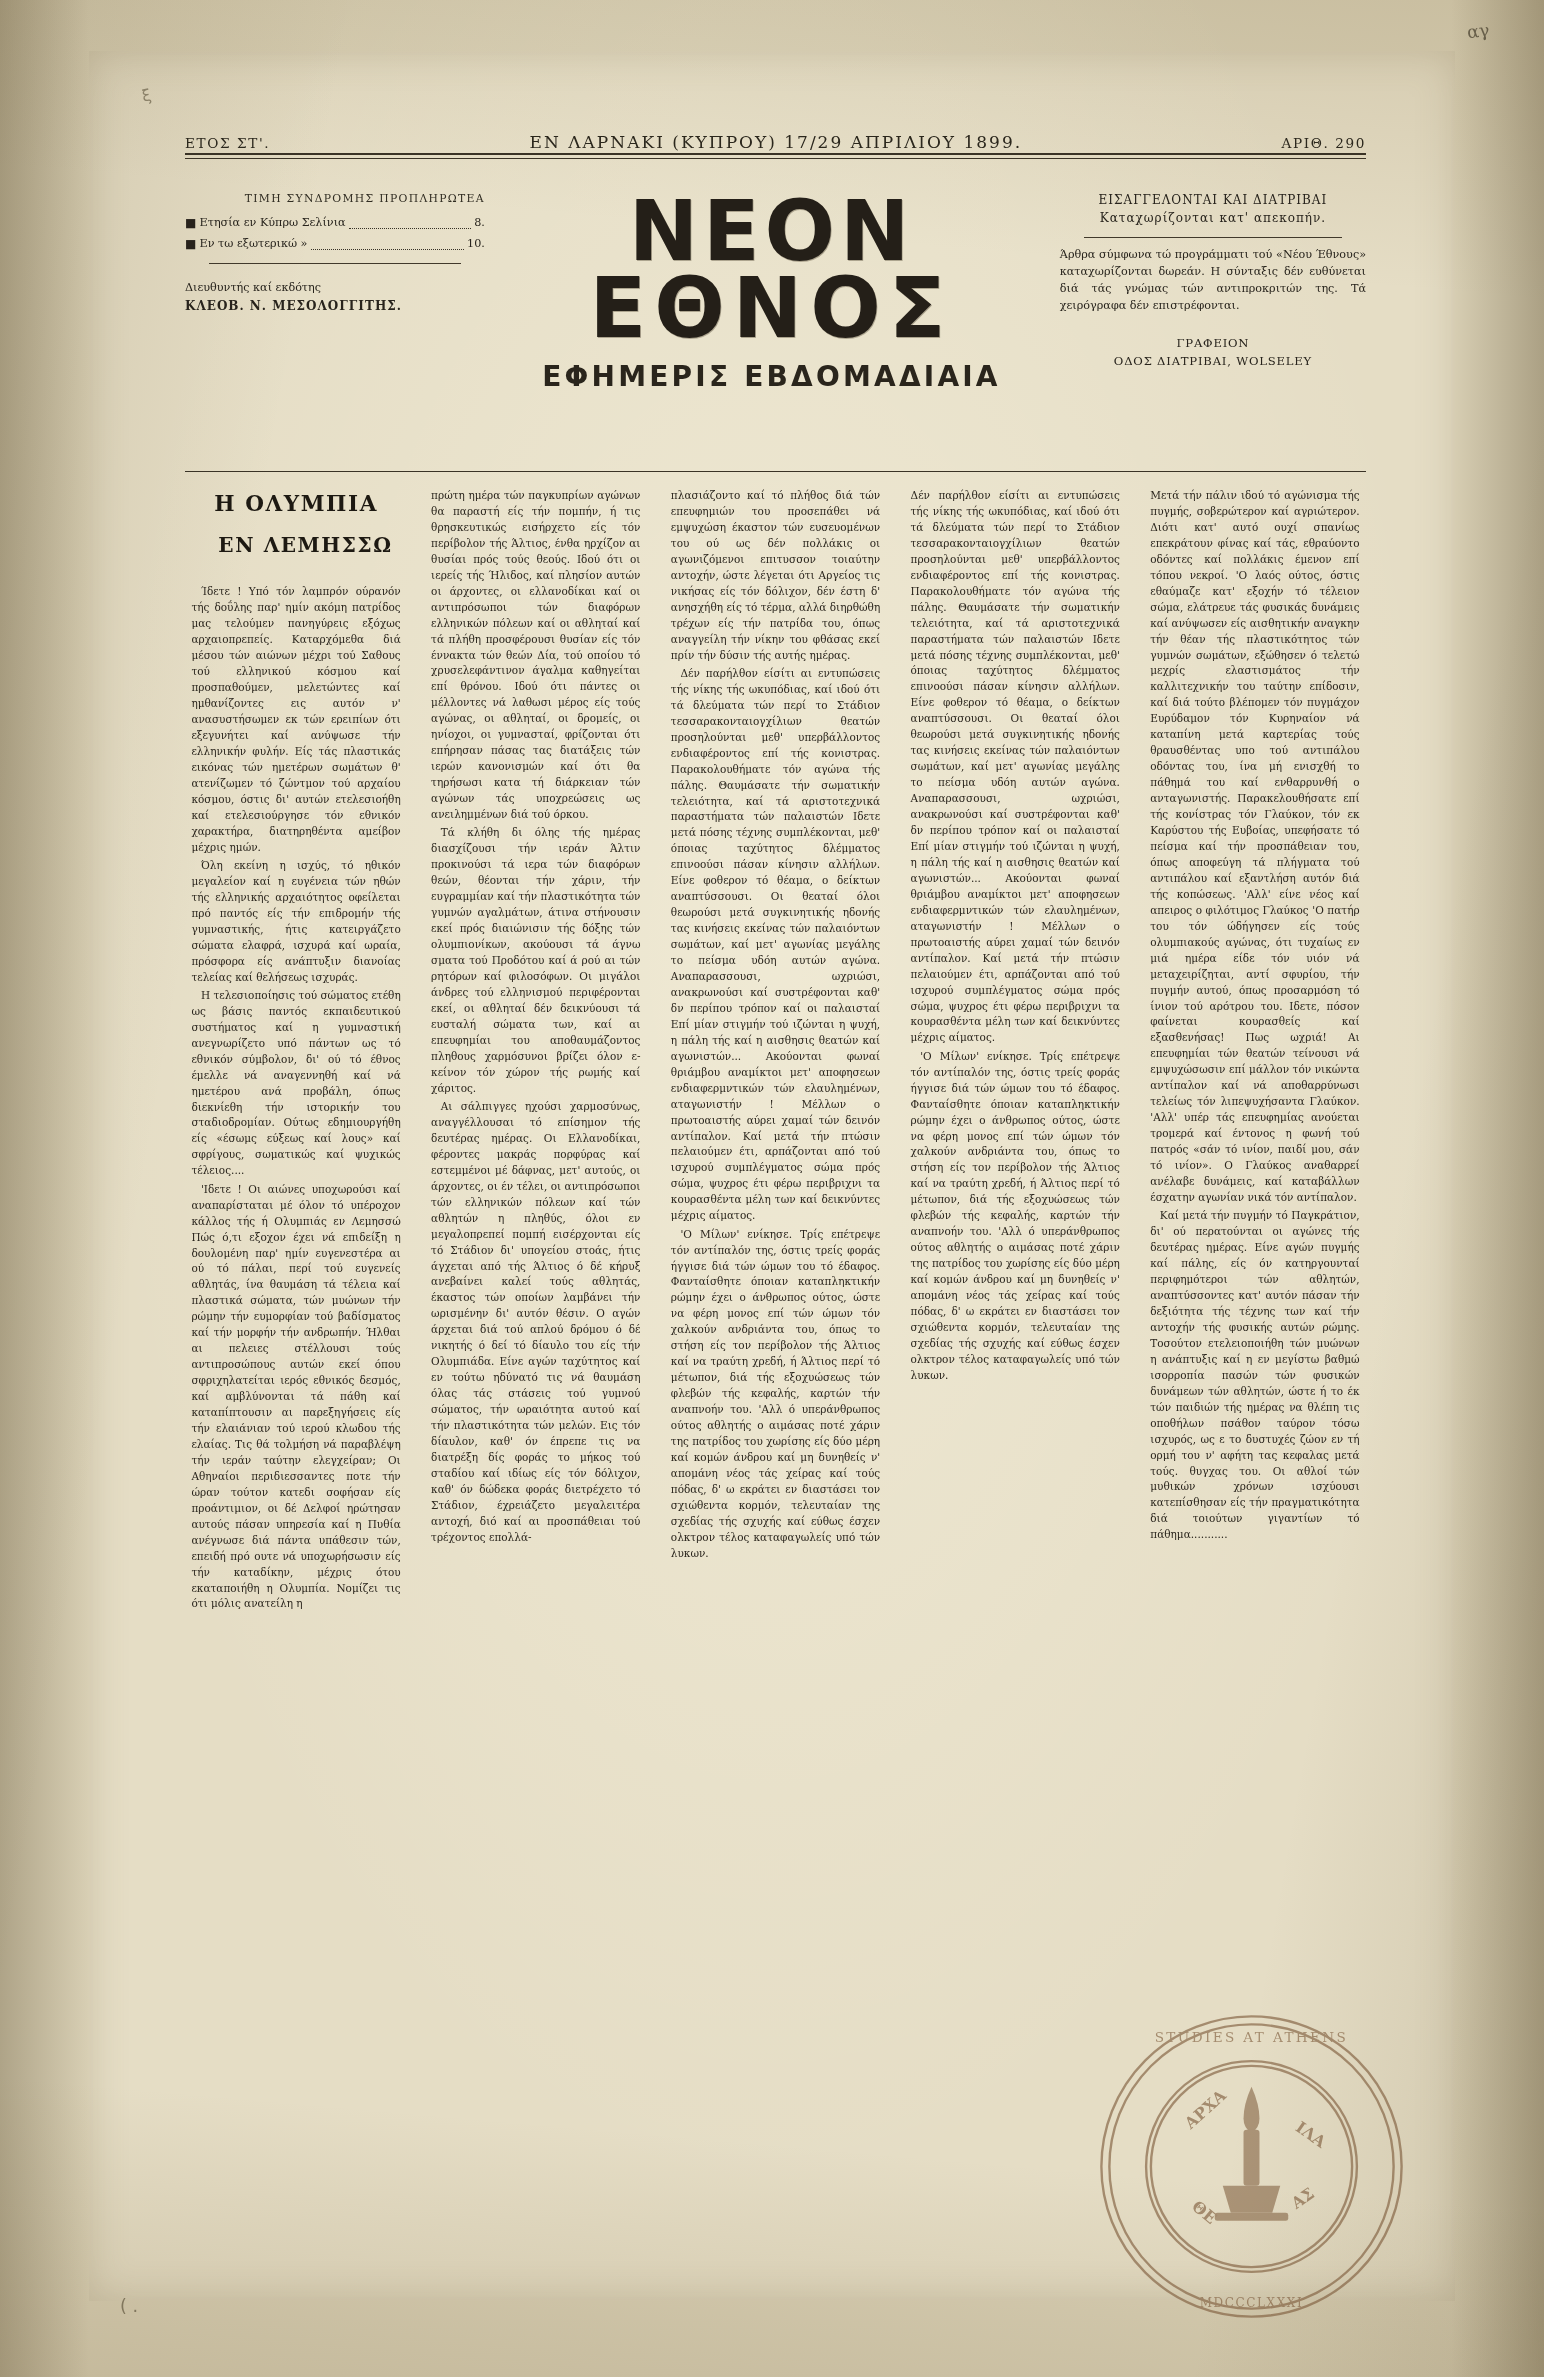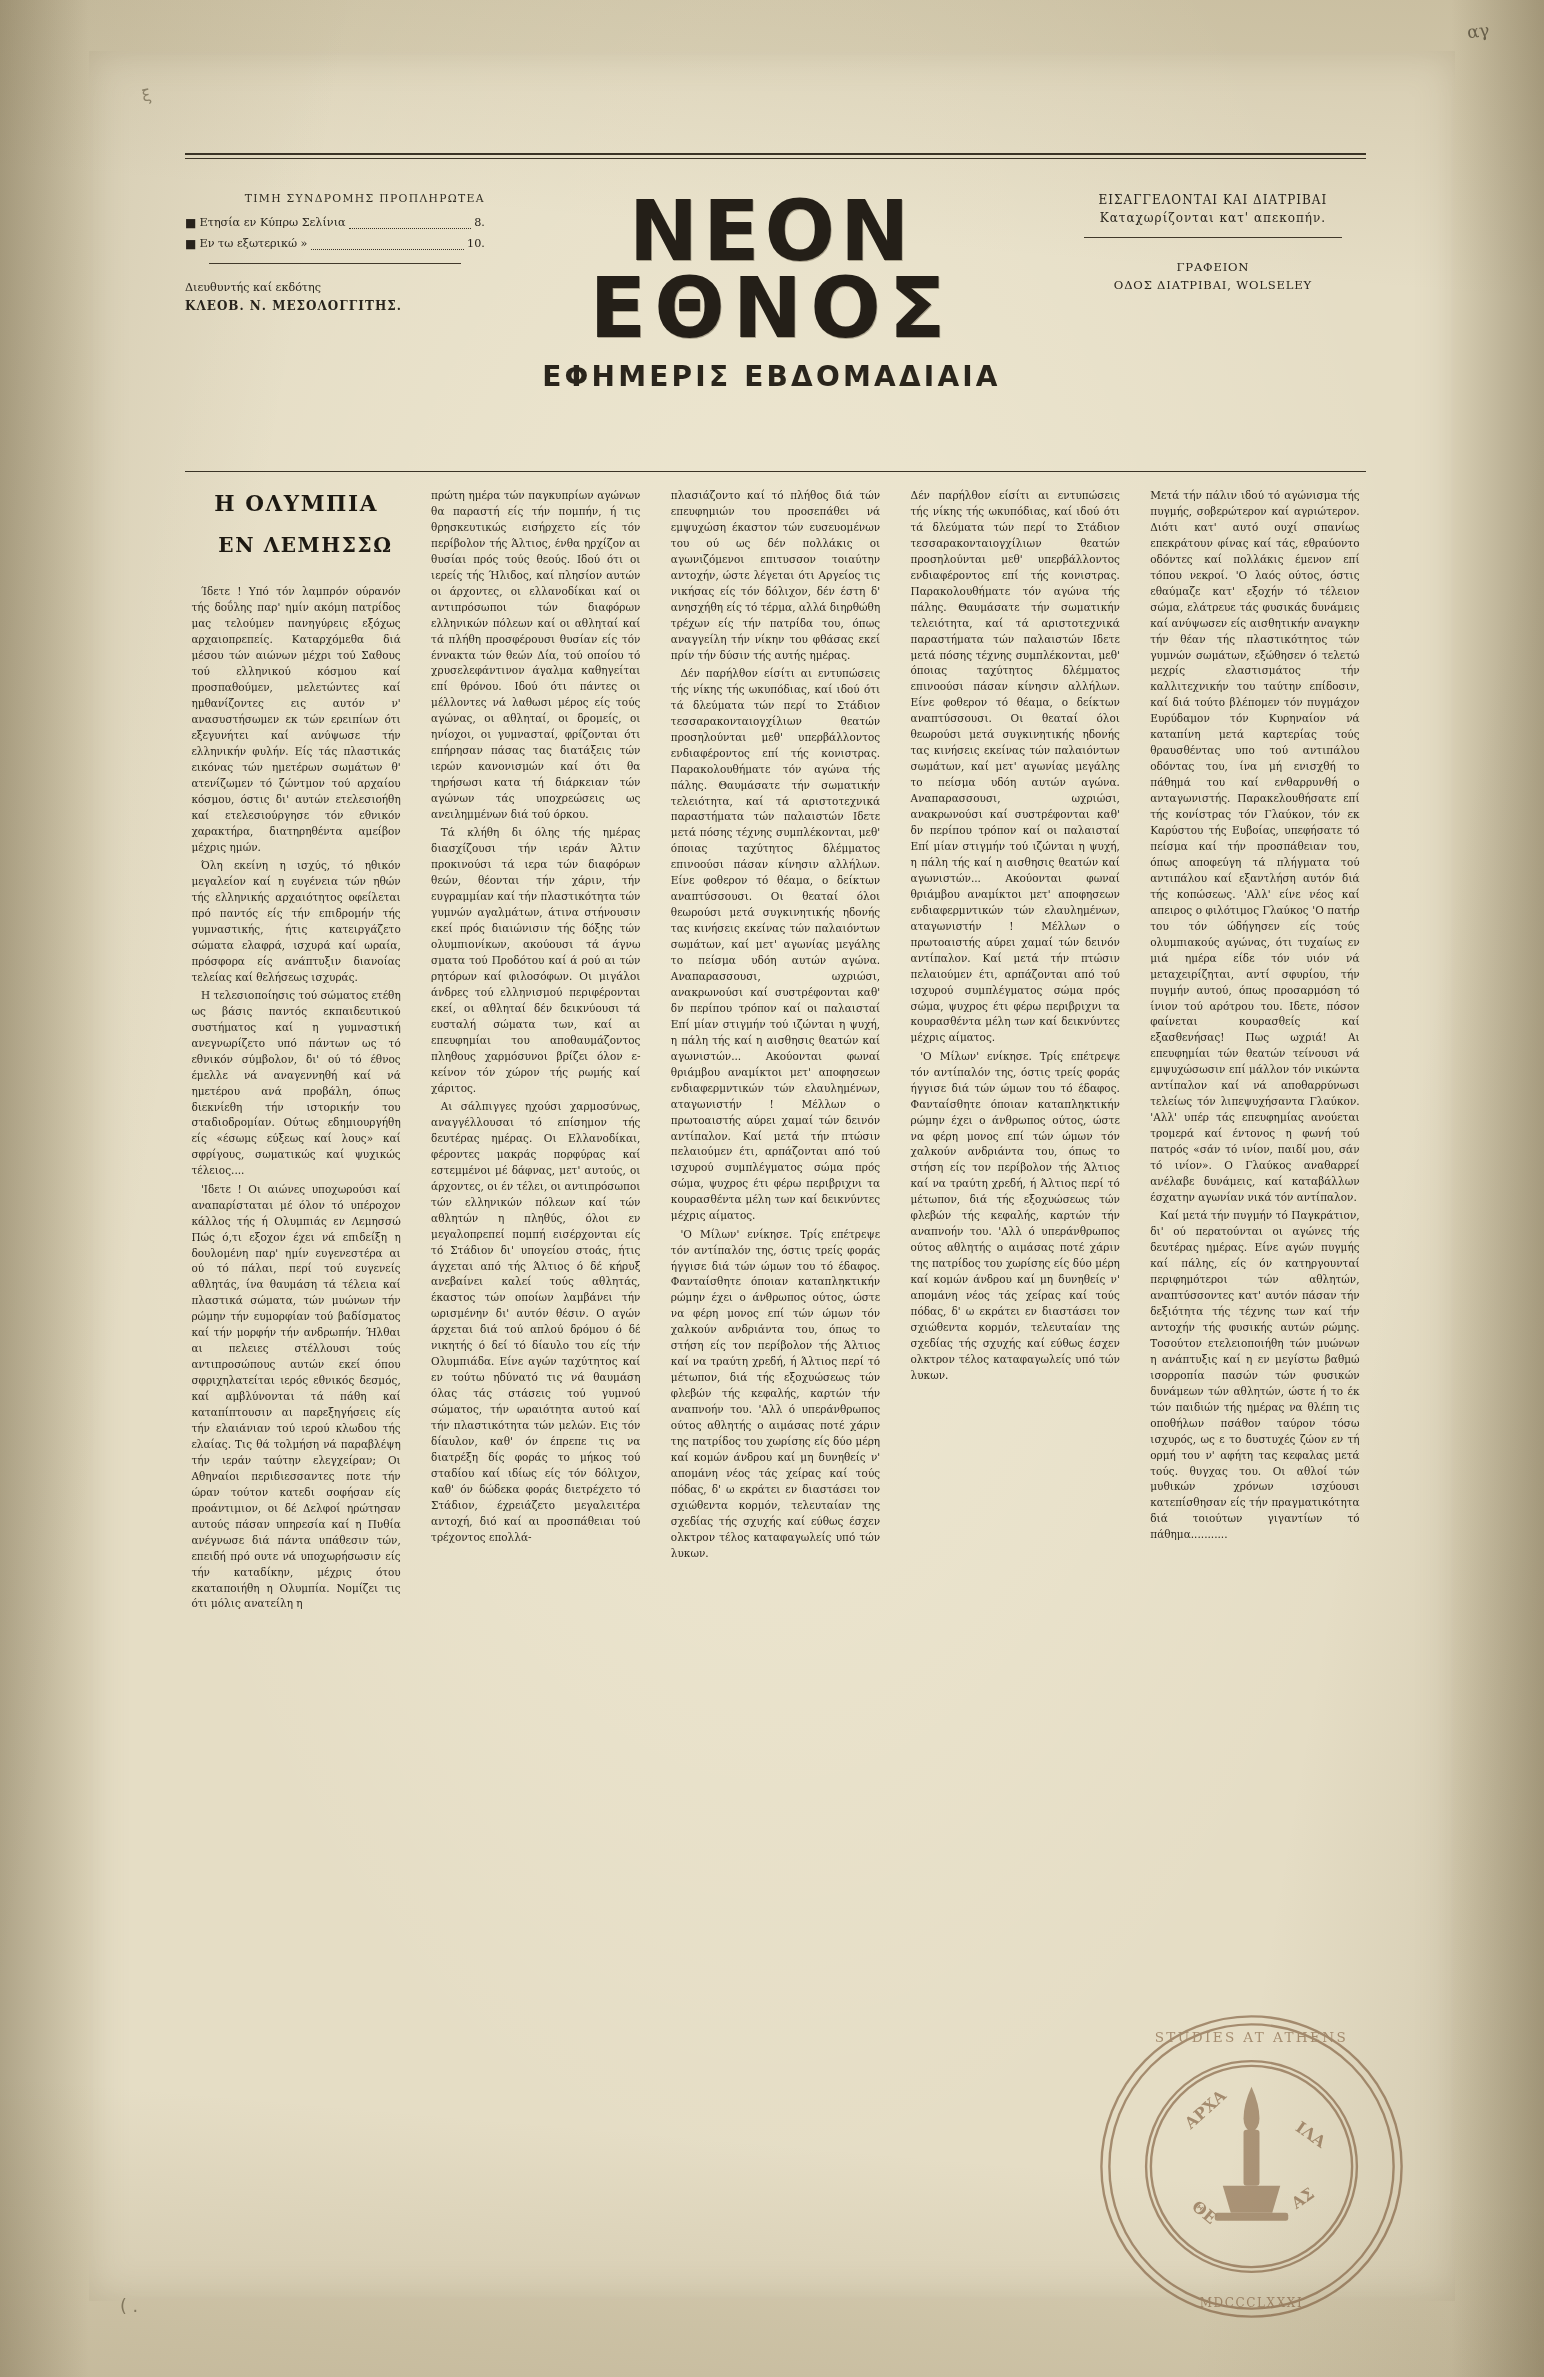--- a/index.html
+++ b/index.html
@@ -271,20 +271,25 @@
 <div class="page">
   <div class="sheet"></div>
   <div class="paper-tex"></div>
   <div class="edge-shadow"></div>
   <div class="edge-shadow-r"></div>
 
   <div class="corner-note">αγ</div>
   <div class="mark-left-top">ξ</div>
   <div class="mark-left-bot">( .</div>
 
+  <div class="issue-row">
+    <div class="left">ΕΤΟΣ ΣΤ'.</div>
+    <div class="mid">ΕΝ ΛΑΡΝΑΚΙ (ΚΥΠΡΟΥ) 17/29 ΑΠΡΙΛΙΟΥ 1899.</div>
+    <div class="right">ΑΡΙΘ. 290</div>
+  </div>
   <div class="masthead-line"></div>
 
   <div class="head-grid">
 
     <div class="head-col left">
       <div class="subs-title">ΤΙΜΗ ΣΥΝΔΡΟΜΗΣ ΠΡΟΠΛΗΡΩΤΕΑ</div>
       <div class="subs-line">
         <span class="subs-bullet">■</span>
         <span>Ετησία εν Κύπρω Σελίνια</span>
         <span class="dots"></span>
@@ -307,20 +312,21 @@
       <div class="paper-title">
         <span class="l1">ΝΕΟΝ</span>
         <span class="l2">ΕΘΝΟΣ</span>
       </div>
       <div class="paper-sub">ΕΦΗΜΕΡΙΣ ΕΒΔΟΜΑΔΙΑΙΑ</div>
     </div>
 
     <div class="head-col right">
       <div class="right-head-title">ΕΙΣΑΓΓΕΛΟΝΤΑΙ ΚΑΙ ΔΙΑΤΡΙΒΑΙ Καταχωρίζονται κατ' απεκοπήν.</div>
       <hr class="head-rule">
+      <div class="notice">Άρθρα σύμφωνα τώ προγράμματι τού «Νέου Έθνους» καταχωρίζονται δωρεάν. Η σύνταξις δέν ευθύνεται διά τάς γνώμας τών αντιπροκριτών της. Τά χειρόγραφα δέν επιστρέφονται.</div>
       <div class="office-block">
         <div>ΓΡΑΦΕΙΟΝ</div>
         <div>ΟΔΟΣ ΔΙΑΤΡΙΒΑΙ, WOLSELEY</div>
       </div>
     </div>
   </div>
 
   <div class="rule-under-head"></div>
 
   <div class="columns">

